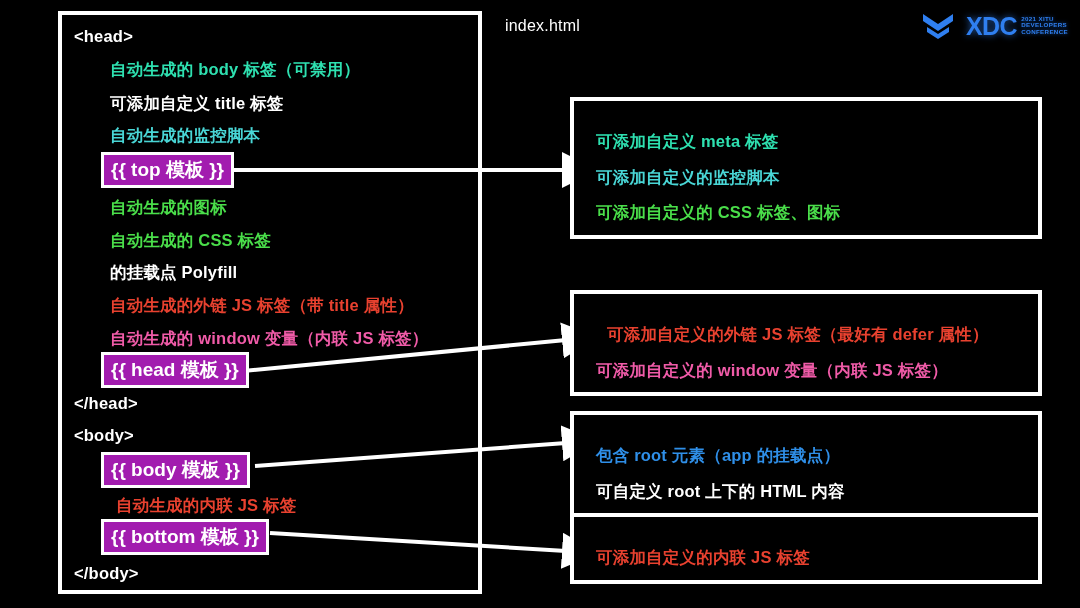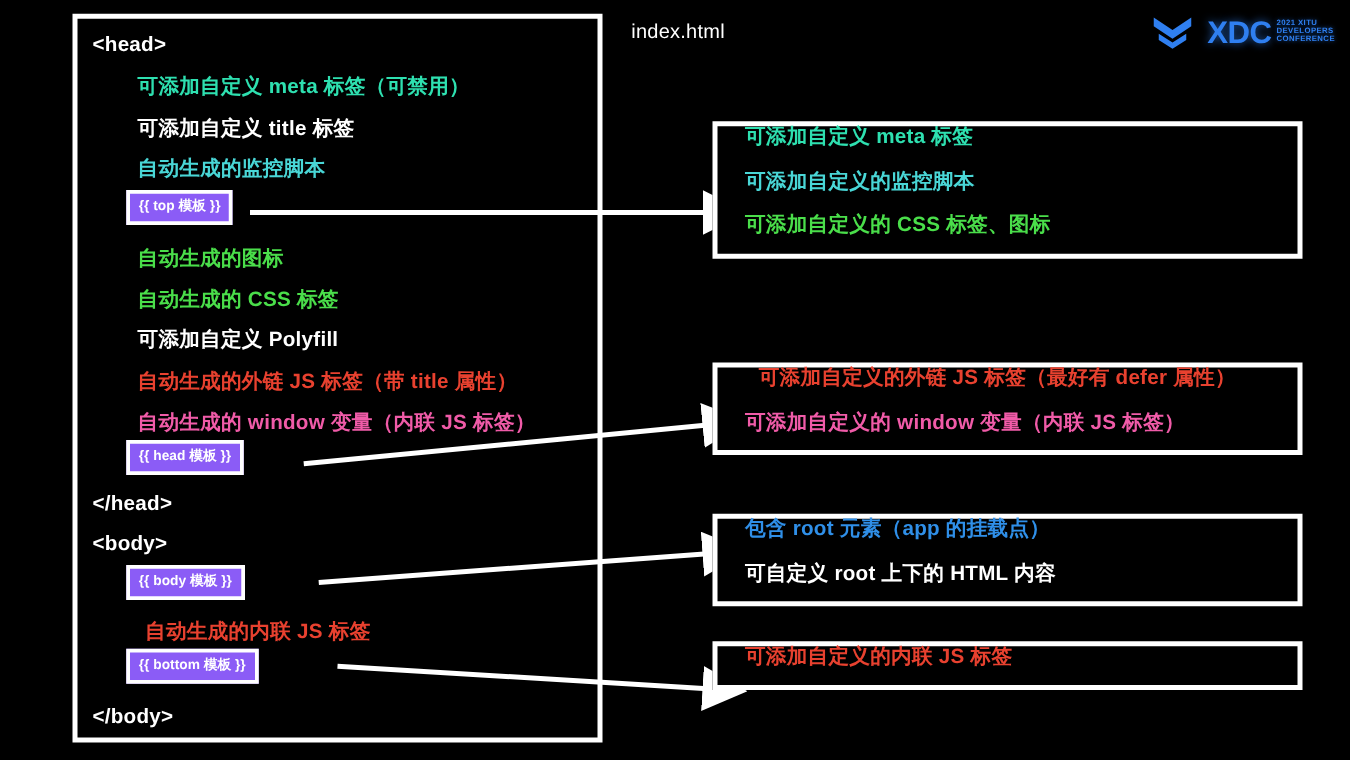--- a/index.html
+++ b/index.html
@@ -86,38 +86,38 @@
     line-height: 1;
     letter-spacing: 0.2px;
   }
 
   
   .tpl-chip {
     position: absolute;
     border: 3px solid #ffffff;
     box-sizing: border-box;
     padding: 5px 7px 6px 7px;
-    font-size: 11px;
+    font-size: 19px;
     font-weight: bold;
     color: #ffffff;
     white-space: nowrap;
     line-height: 1;
-    background: #8b5cf6;
+    background: #a21caf;
     z-index: 4;
   }
 
   
   .callout {
     position: absolute;
     left: 570px;
     width: 472px;
     border: 4px solid #ffffff;
     box-sizing: border-box;
     background: #000000;
-    padding: 0 0 14px 22px;
+    padding: 32px 0 14px 22px;
     z-index: 3;
   }
   .callout .c-line {
     font-size: 16.5px;
     font-weight: bold;
     white-space: nowrap;
     line-height: 1;
     letter-spacing: 0.2px;
   }
   .callout .c-line + .c-line { margin-top: 19px; }
@@ -168,26 +168,26 @@
       <line x1="243" y1="371" x2="566" y2="340"></line>
       <line x1="255" y1="466" x2="566" y2="443"></line>
       <line x1="270" y1="533" x2="566" y2="551"></line>
     </g>
 </svg>
 
 <div id="html-frame"></div>
 
 <div id="code-lines">
     <div class="code-line" style="left: 74px; top: 28px; color: rgb(255, 255, 255);">&lt;head&gt;</div>
-    <div class="code-line" style="left: 110px; top: 61px; color: rgb(46, 224, 176);">可添加自定义 meta 标签（可禁用）</div>
+    <div class="code-line" style="left: 110px; top: 61px; color: rgb(46, 224, 176);">自动生成的 body 标签（可禁用）</div>
     <div class="code-line" style="left: 110px; top: 95px; color: rgb(255, 255, 255);">可添加自定义 title 标签</div>
     <div class="code-line" style="left: 110px; top: 127px; color: rgb(73, 214, 214);">自动生成的监控脚本</div>
     <div class="code-line" style="left: 110px; top: 199px; color: rgb(74, 222, 74);">自动生成的图标</div>
     <div class="code-line" style="left: 110px; top: 232px; color: rgb(74, 222, 74);">自动生成的 CSS 标签</div>
-    <div class="code-line" style="left: 110px; top: 264px; color: rgb(255, 255, 255);">可添加自定义 Polyfill</div>
+    <div class="code-line" style="left: 110px; top: 264px; color: rgb(255, 255, 255);">的挂载点 Polyfill</div>
     <div class="code-line" style="left: 110px; top: 297px; color: rgb(232, 65, 47);">自动生成的外链 JS 标签（带 title 属性）</div>
     <div class="code-line" style="left: 110px; top: 330px; color: rgb(240, 91, 168);">自动生成的 window 变量（内联 JS 标签）</div>
     <div class="code-line" style="left: 74px; top: 395px; color: rgb(255, 255, 255);">&lt;/head&gt;</div>
     <div class="code-line" style="left: 74px; top: 427px; color: rgb(255, 255, 255);">&lt;body&gt;</div>
     <div class="code-line" style="left: 116px; top: 497px; color: rgb(232, 65, 47);">自动生成的内联 JS 标签</div>
     <div class="code-line" style="left: 74px; top: 565px; color: rgb(255, 255, 255);">&lt;/body&gt;</div>
   </div>
 <div id="tpl-chips">
     <div class="tpl-chip" style="left: 101px; top: 152px;">{{ top 模板 }}</div>
     <div class="tpl-chip" style="left: 101px; top: 352px;">{{ head 模板 }}</div>

